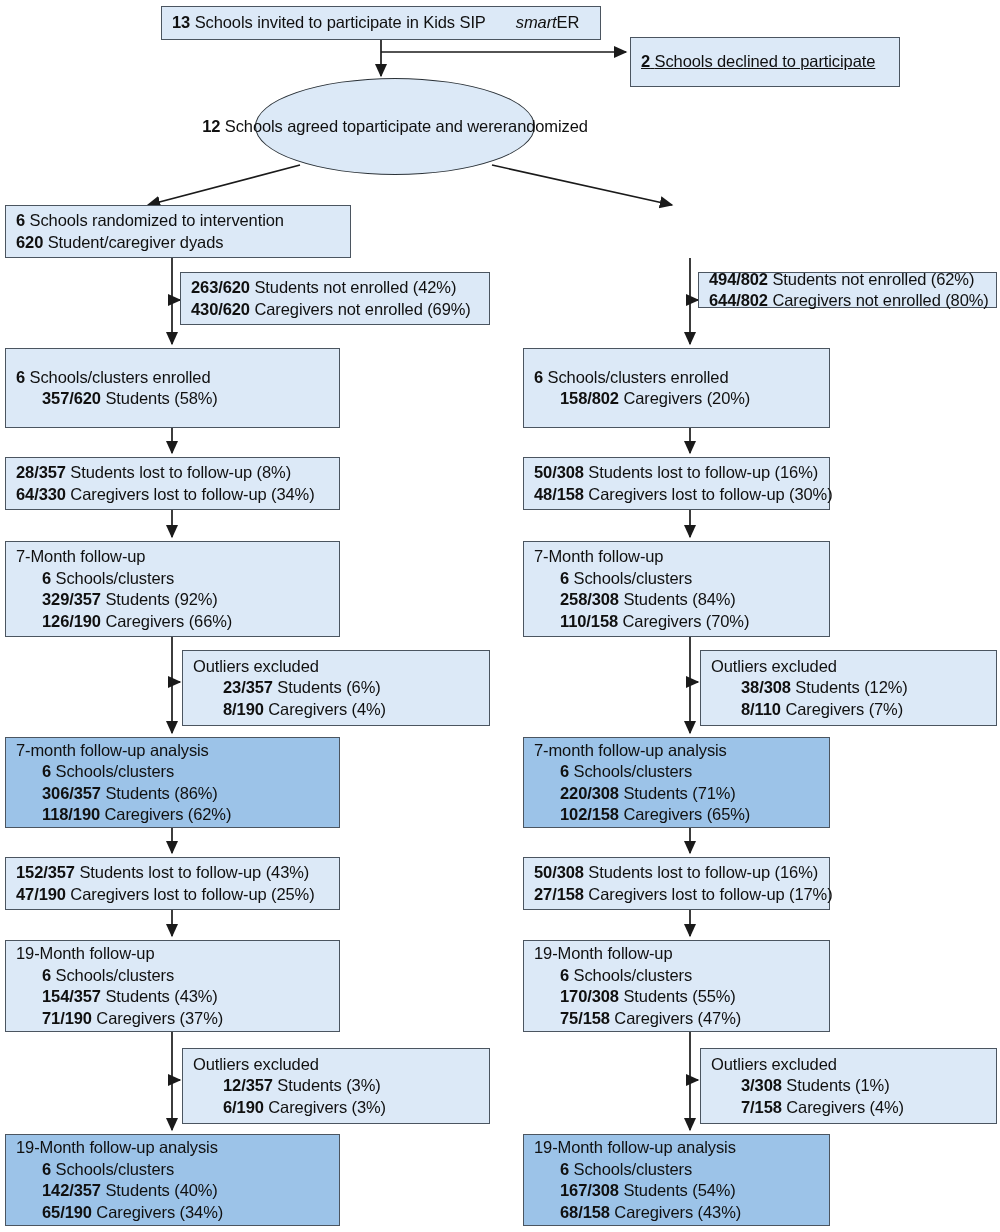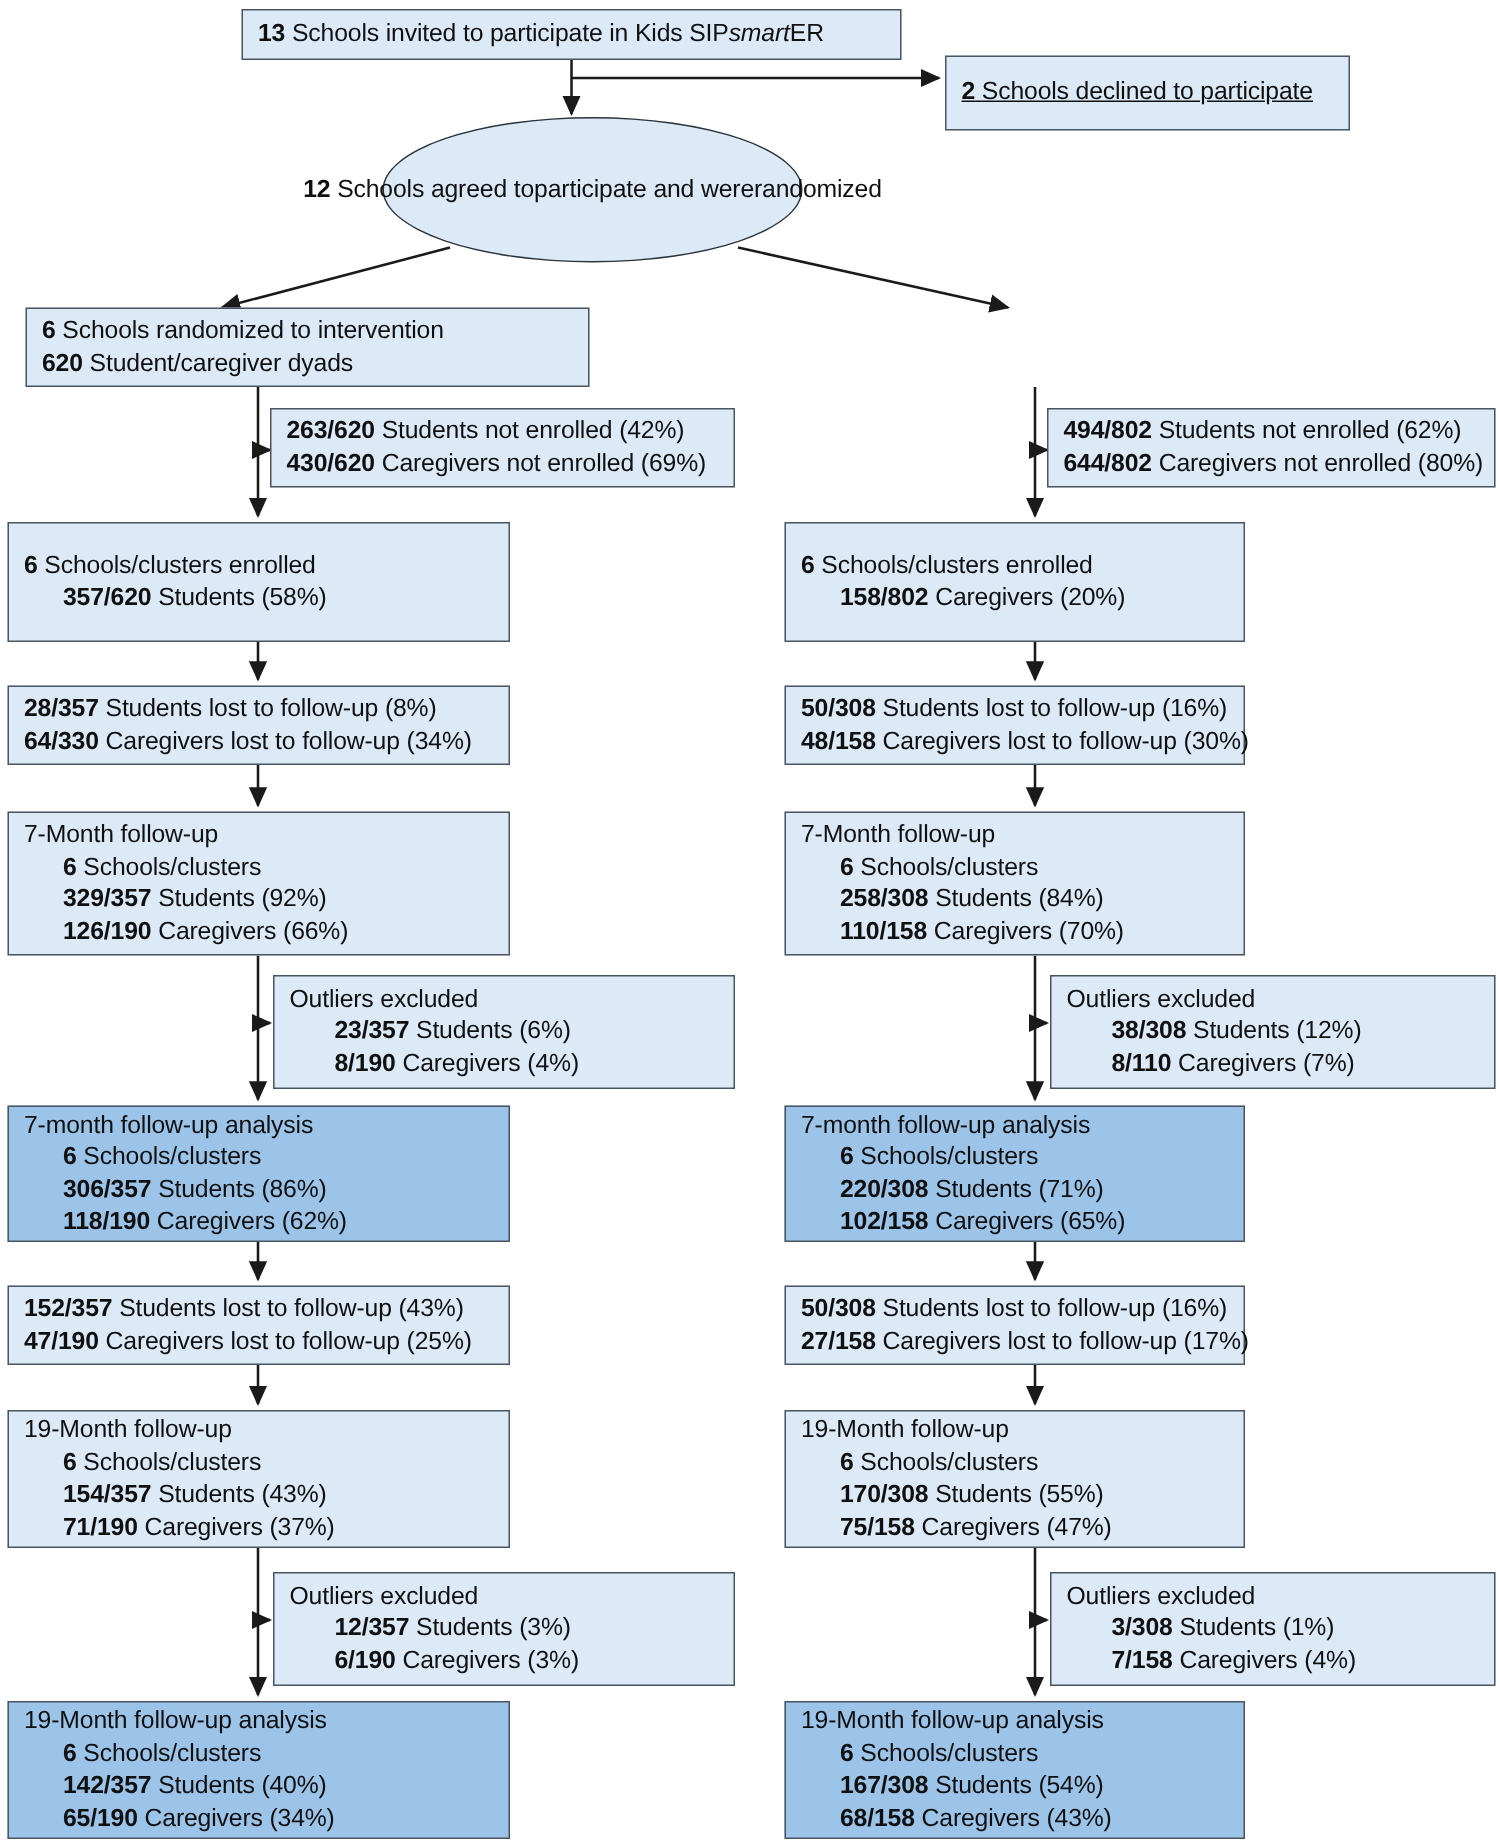--- a/index.html
+++ b/index.html
@@ -44,21 +44,21 @@
     font-size: 16.5px;
     line-height: 21.5px;
     white-space: nowrap;
     letter-spacing: -0.1px;
   }
   .box .line { position: static; }
   .ellipse .line { position: static; font-size: 16.5px; line-height: 23px; }
   .ind { padding-left: 26px; }
   .ind2 { padding-left: 30px; }
   b { font-weight: 700; }
-  i { font-style: italic; }
+  i { font-style: italic; margin-left: 30px; }
   svg.edges {
     position: absolute;
     left: 0; top: 0;
     width: 1000px;
     height: 1232px;
     pointer-events: none;
   }
 </style>
 </head>
 <body>
@@ -126,21 +126,21 @@
 
   <div class="ellipse" style="left:255px; top:78px; width:280px; height:97px;">
     <div class="line">
       <b>12</b>
       <span> Schools agreed to</span>
     </div>
     <div class="line">participate and were</div>
     <div class="line">randomized</div>
   </div>
 
-  <div class="box" style="left:17px; top:205px; width:376px; height:53px;">
+  <div class="box" style="left:5px; top:205px; width:346px; height:53px;">
     <div class="line">
       <b>6</b>
       <span> Schools randomized to intervention</span>
     </div>
     <div class="line">
       <b>620</b>
       <span> Student/caregiver dyads</span>
     </div>
   </div>
 
@@ -270,21 +270,21 @@
       <b>142/357</b>
       <span> Students (40%)</span>
     </div>
     <div class="line ind">
       <b>65/190</b>
       <span> Caregivers (34%)</span>
     </div>
   </div>
 
 
-  <div class="box" style="left:698px; top:272px; width:299px; height:53px;">
+  <div class="box" style="left:698px; top:272px; width:299px; height:36px;">
     <div class="line">
       <b>494/802</b>
       <span> Students not enrolled (62%)</span>
     </div>
     <div class="line">
       <b>644/802</b>
       <span> Caregivers not enrolled (80%)</span>
     </div>
   </div>
 

